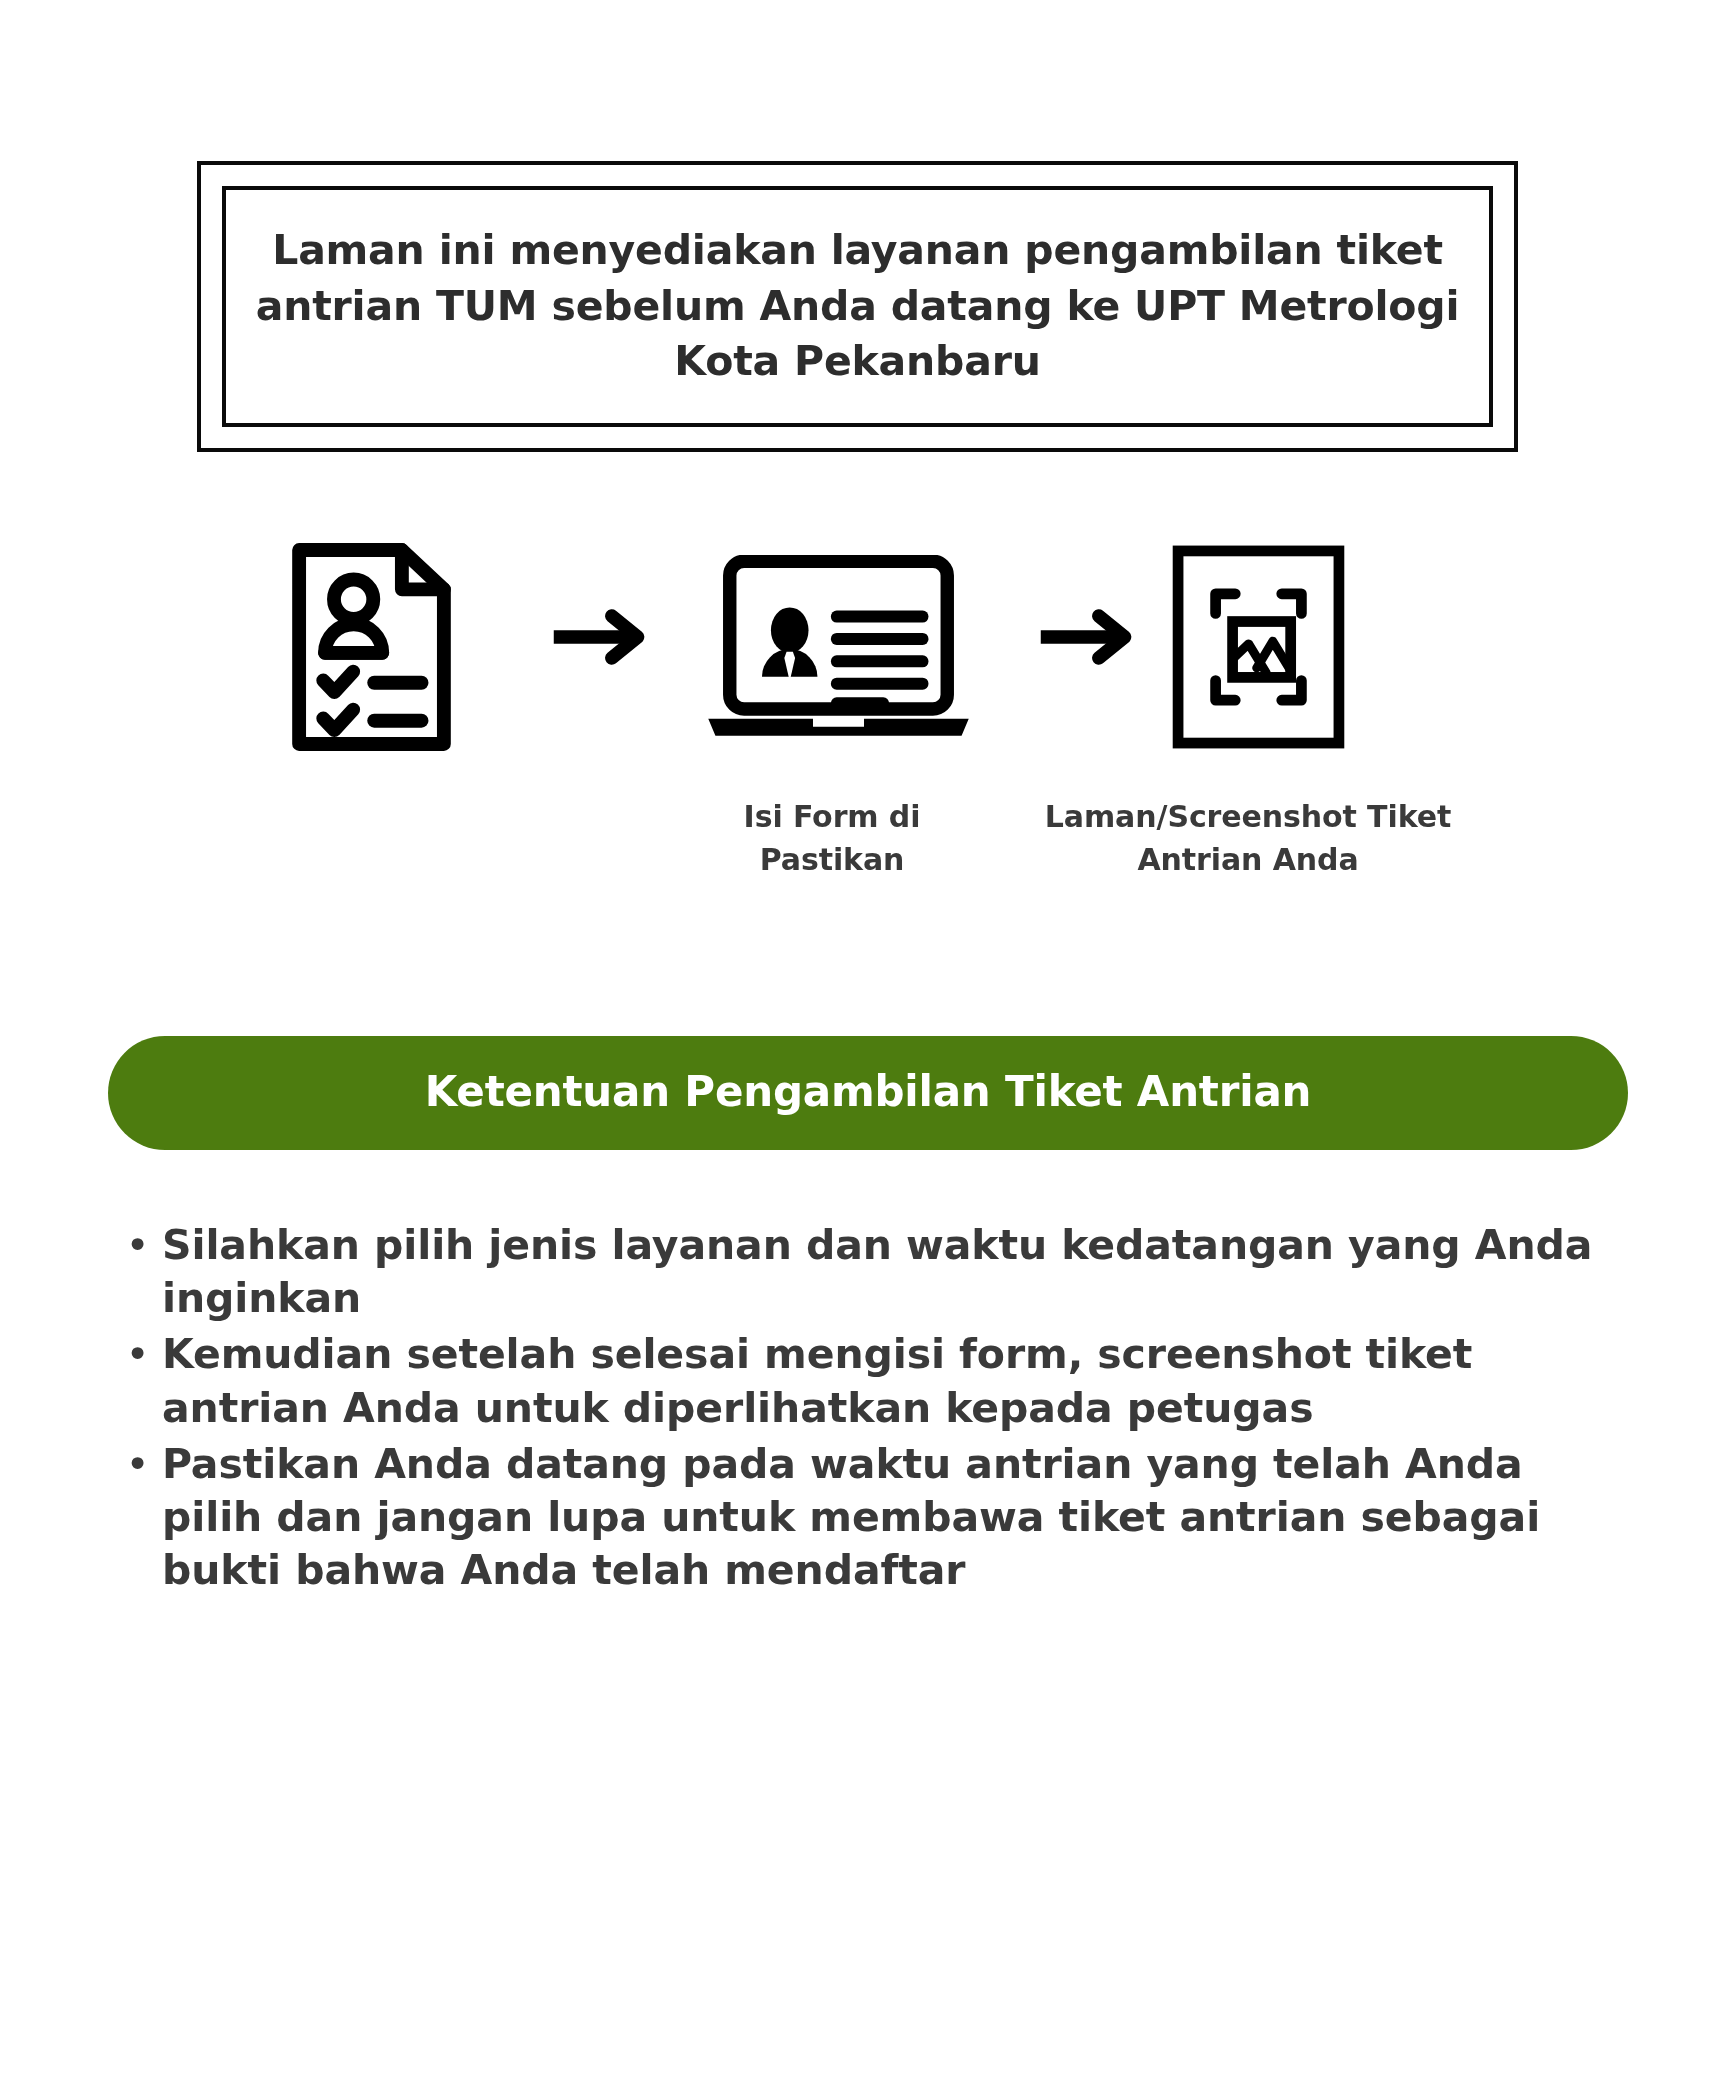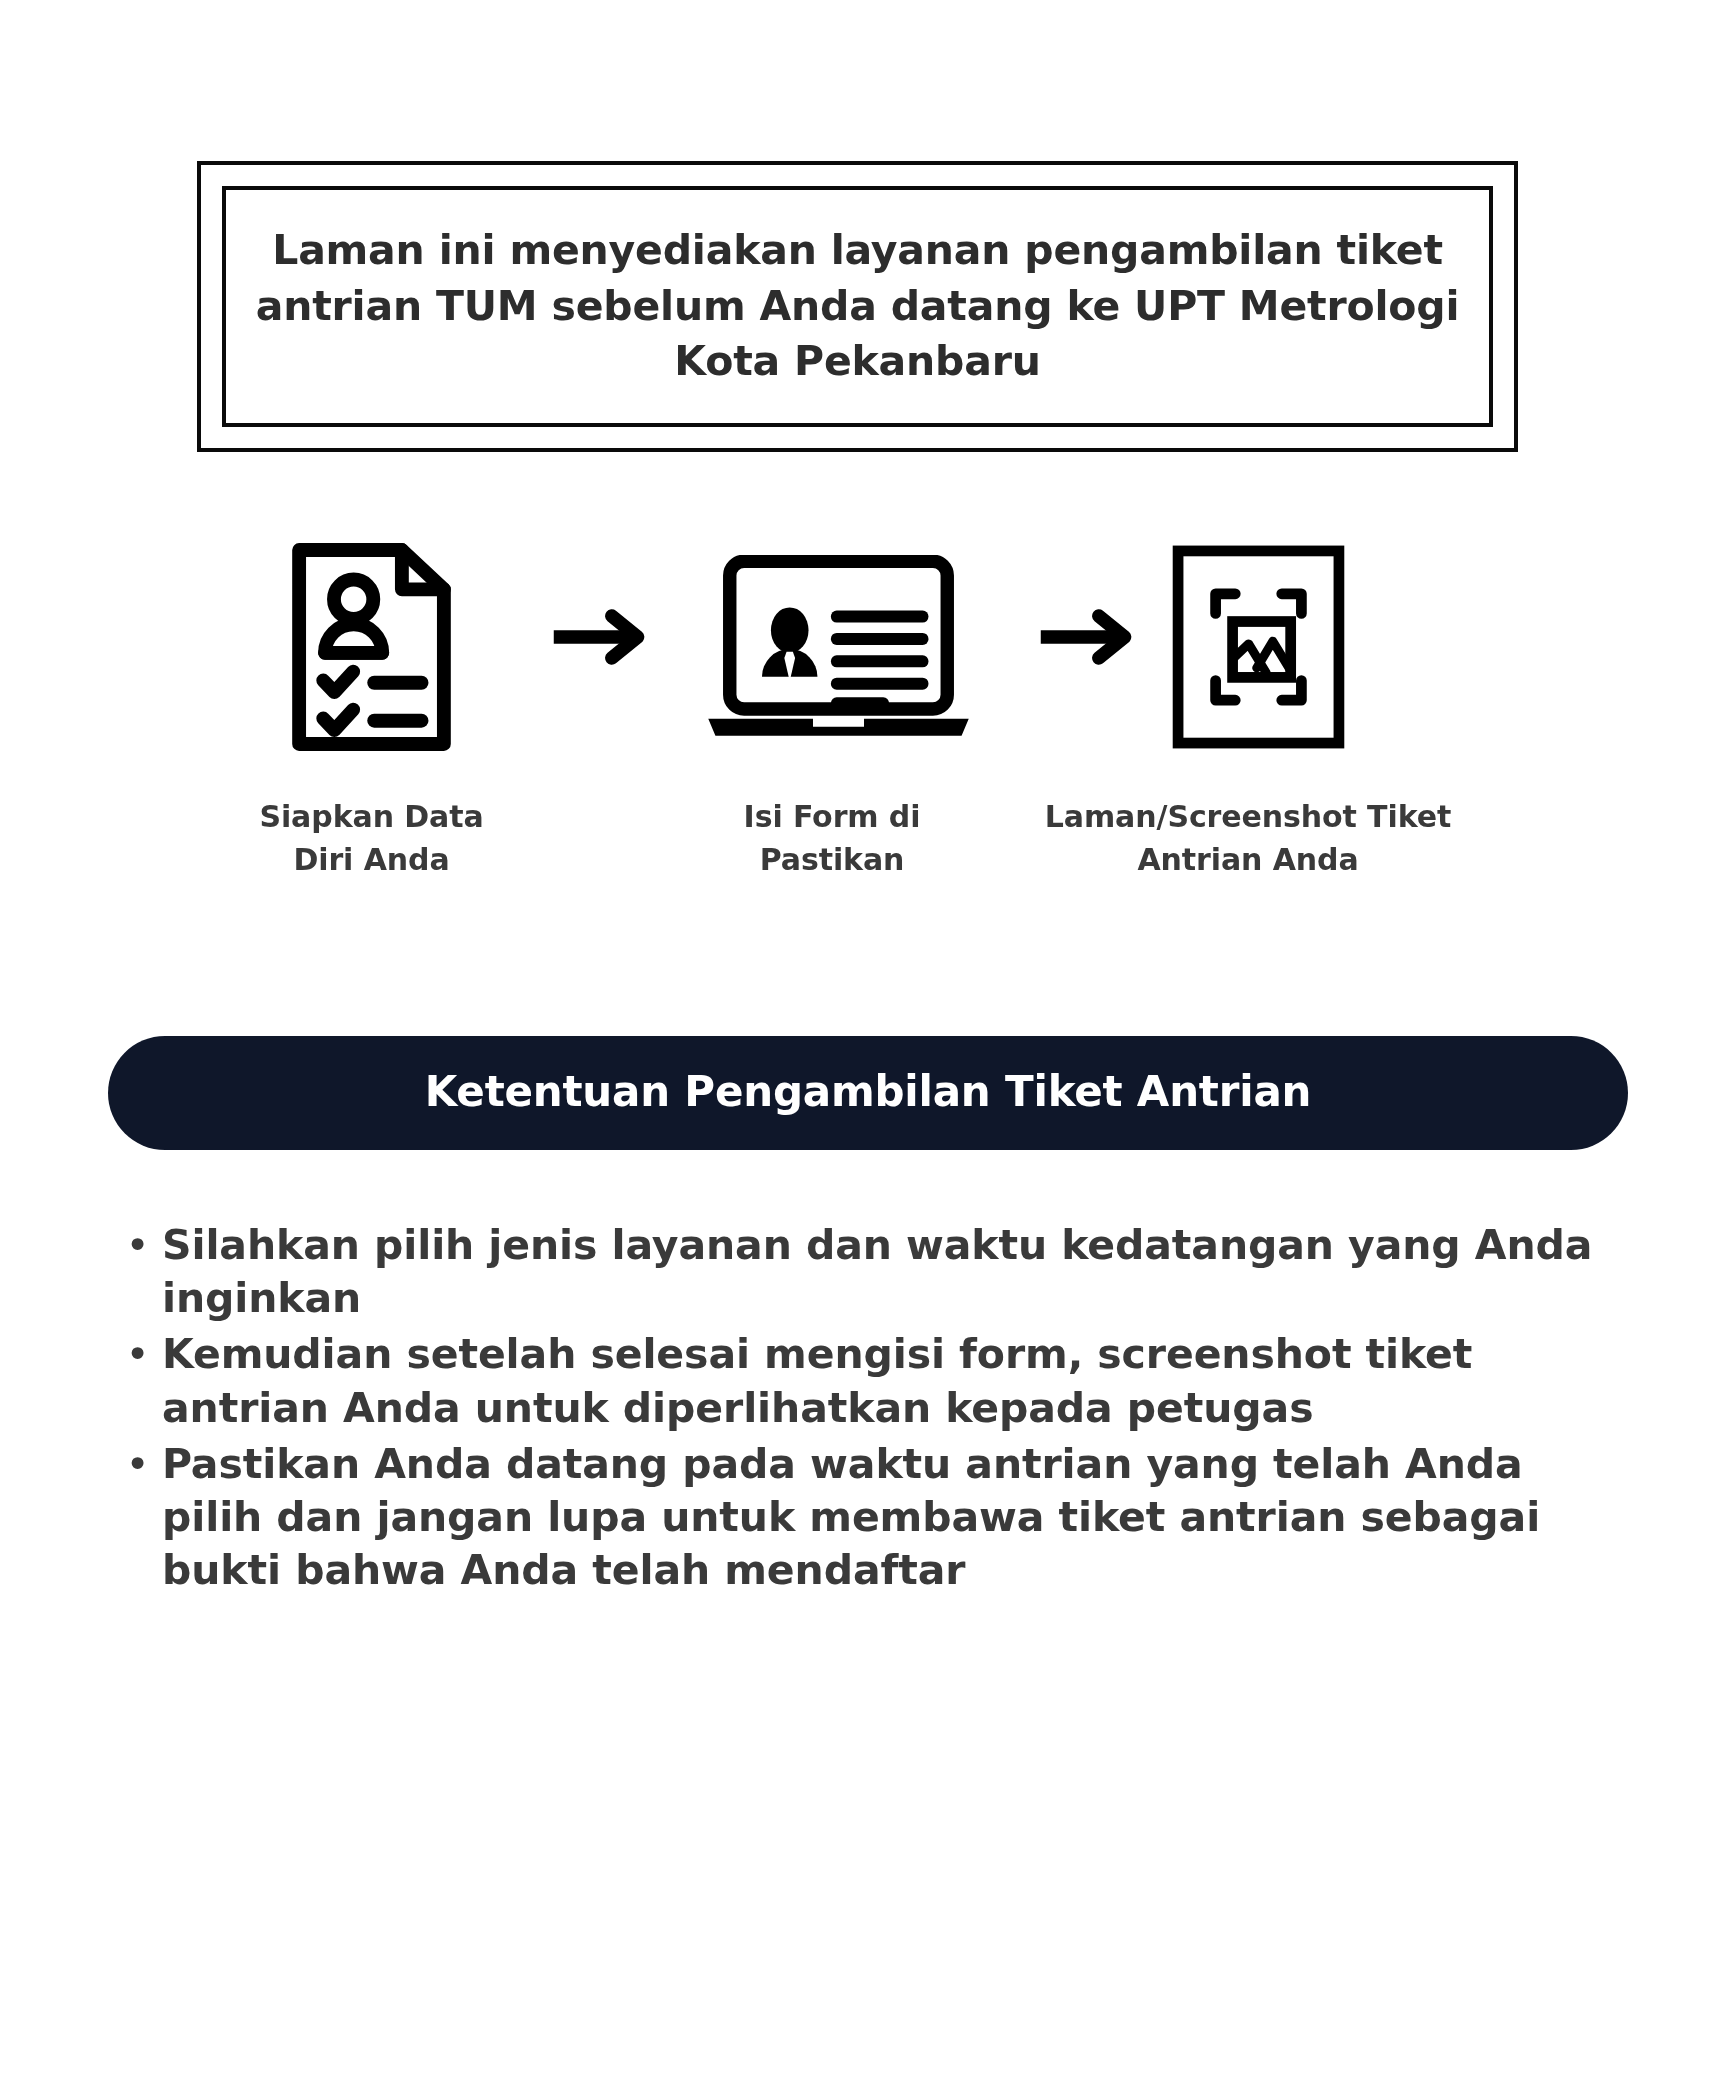--- a/index.html
+++ b/index.html
@@ -97,21 +97,21 @@
   .caption2 { left: 483px; width: 304px; }
   .caption3 { left: 814px; width: 474px; }
 
   
   .banner {
     position: absolute;
     left: 108px;
     top: 1036px;
     width: 1520px;
     height: 114px;
-    background: #0f172a;
+    background: #4d7c0f;
     border-radius: 58px;
     display: flex;
     align-items: center;
     justify-content: center;
   }
   .banner-text {
     color: #ffffff;
     font-size: 42px;
     font-weight: 600;
     letter-spacing: -0.2px;
@@ -231,21 +231,20 @@
 
       <rect x="142" y="178" width="130" height="125" fill="none" stroke="#000" stroke-width="24"></rect>
 
       <path d="M142 262 L178 228 L217 292" fill="none" stroke="#000" stroke-width="20" stroke-linecap="round" stroke-linejoin="round"></path>
       <path d="M196 282 L232 222 L272 288" fill="none" stroke="#000" stroke-width="20" stroke-linecap="round" stroke-linejoin="round"></path>
     </svg>
   </div>
 </div>
 
 <div class="captions">
-  <div class="caption caption1">Siapkan Data Diri Anda</div>
   <div class="caption caption2">Isi Form di Pastikan</div>
   <div class="caption caption3">Laman/Screenshot Tiket Antrian Anda</div>
 </div>
 
 <div class="banner">
   <span class="banner-text">Ketentuan Pengambilan Tiket Antrian</span>
 </div>
 
 <div class="rules">
 

